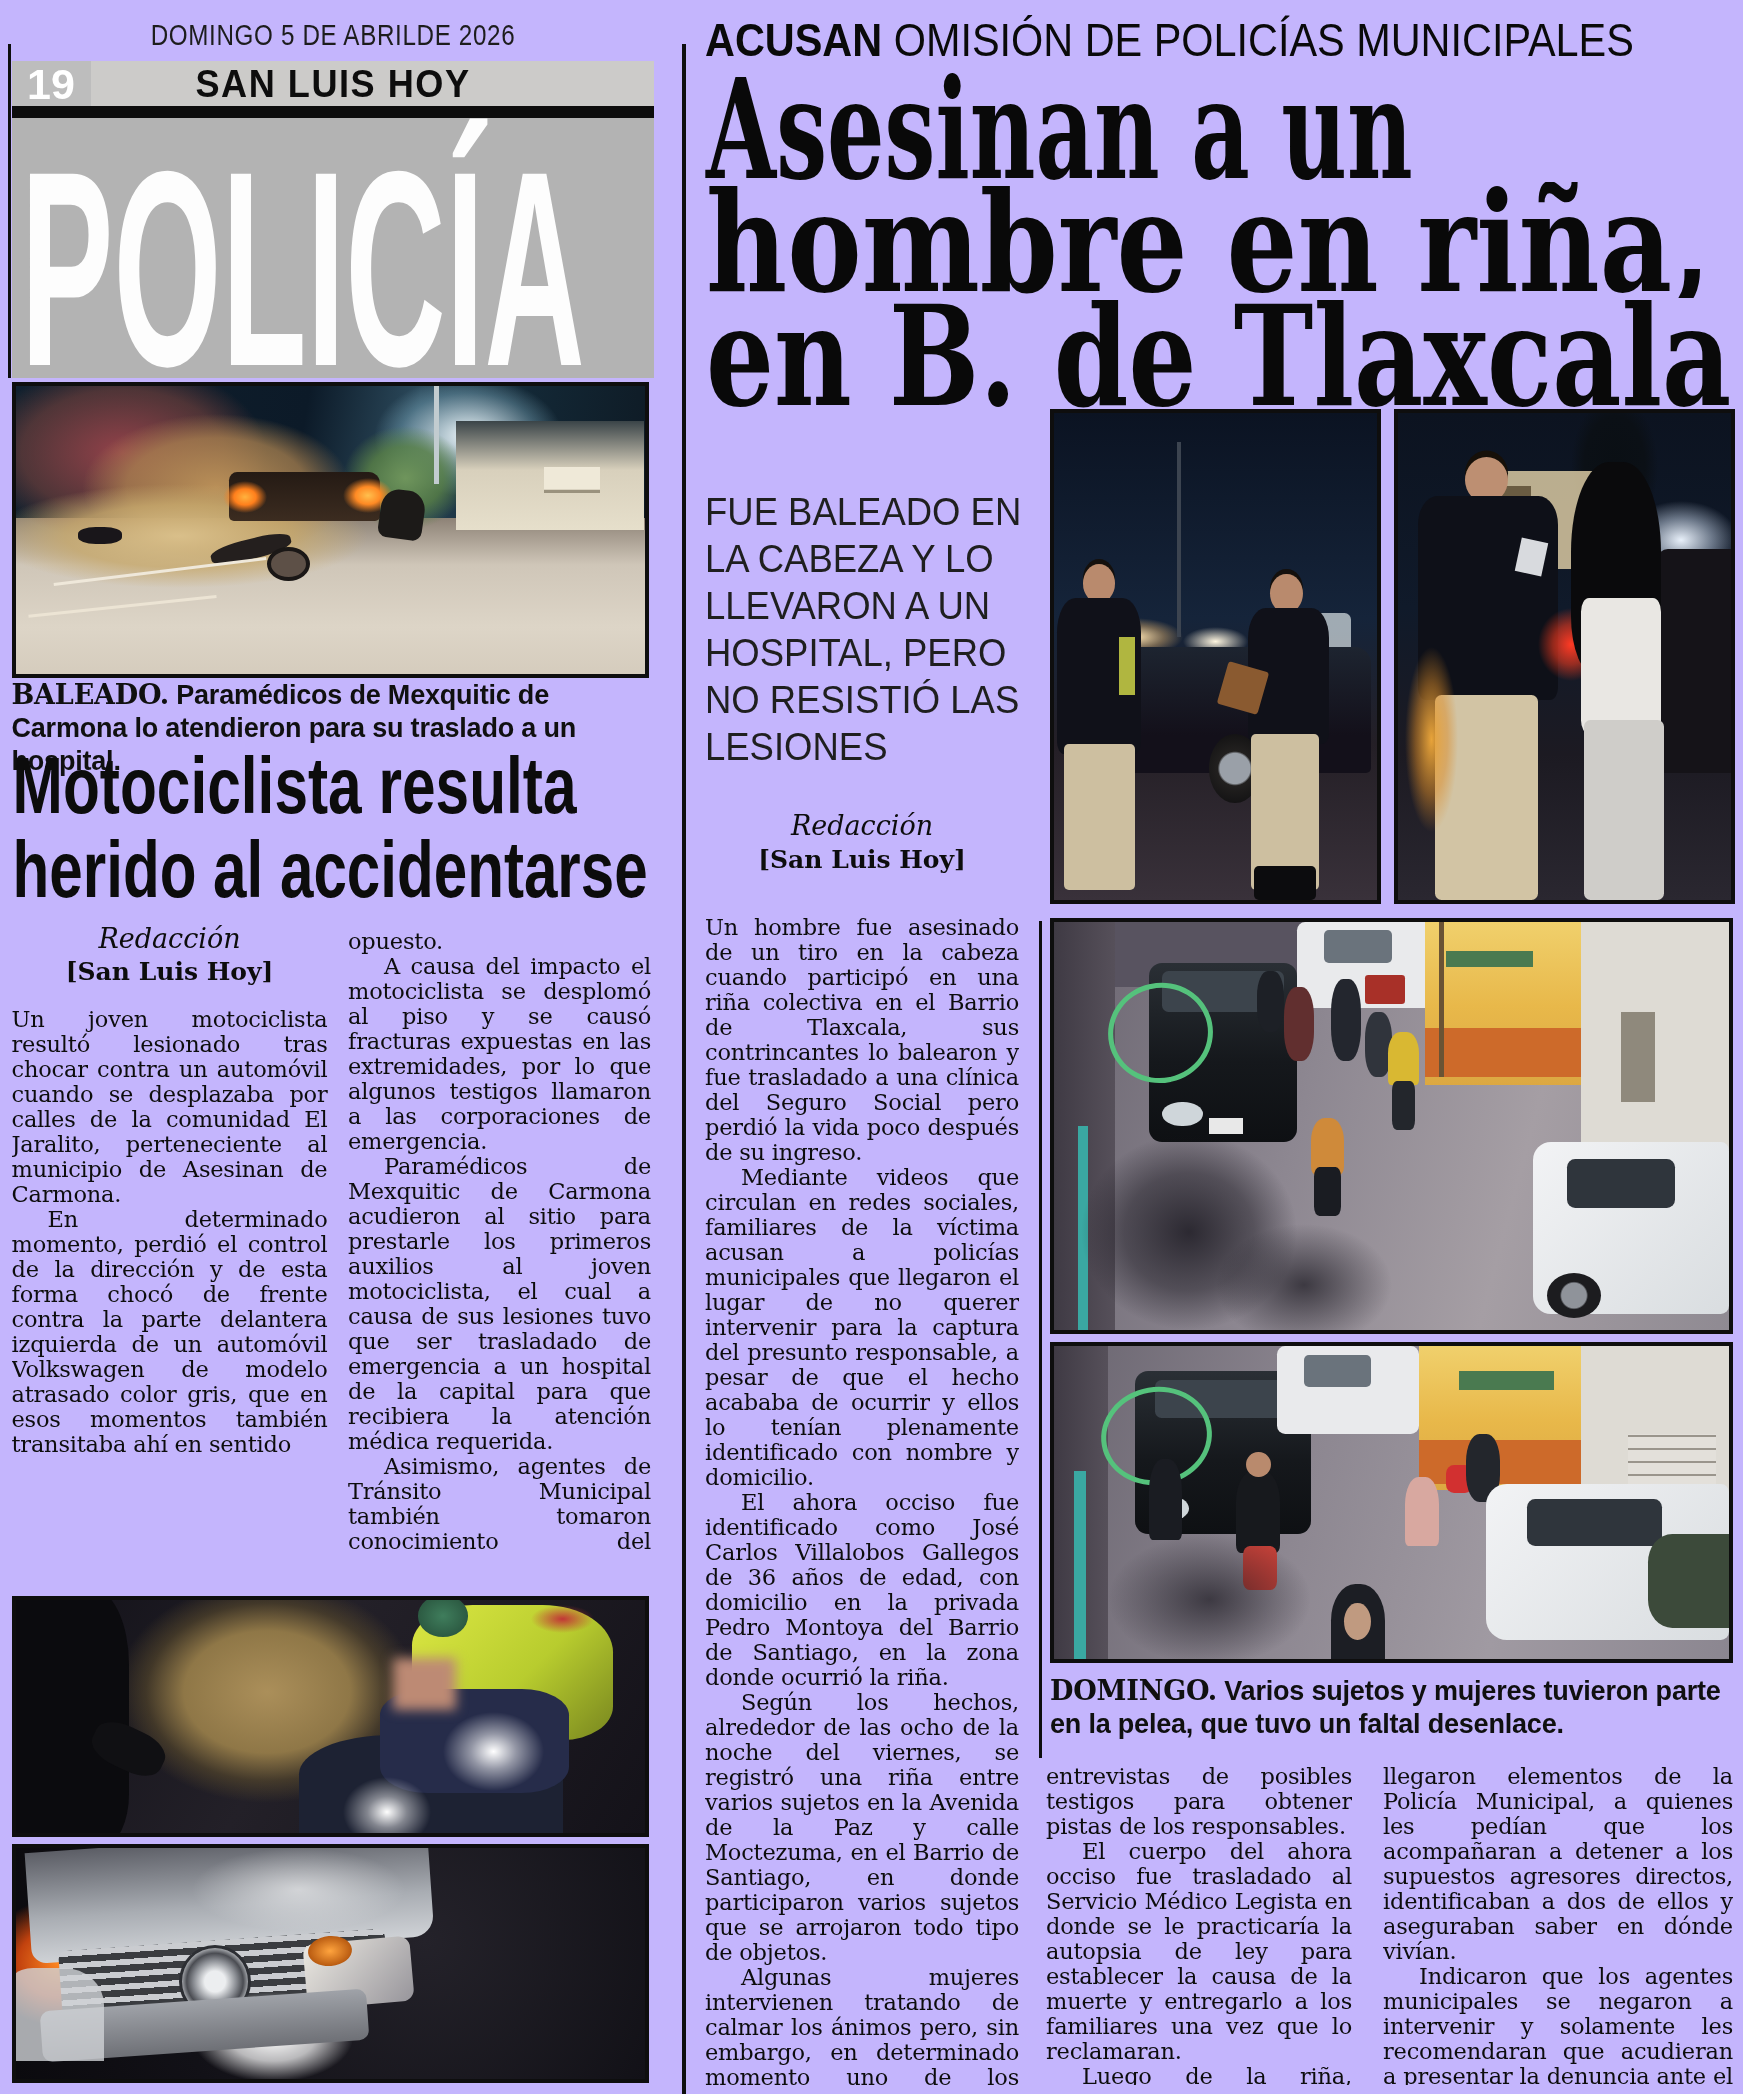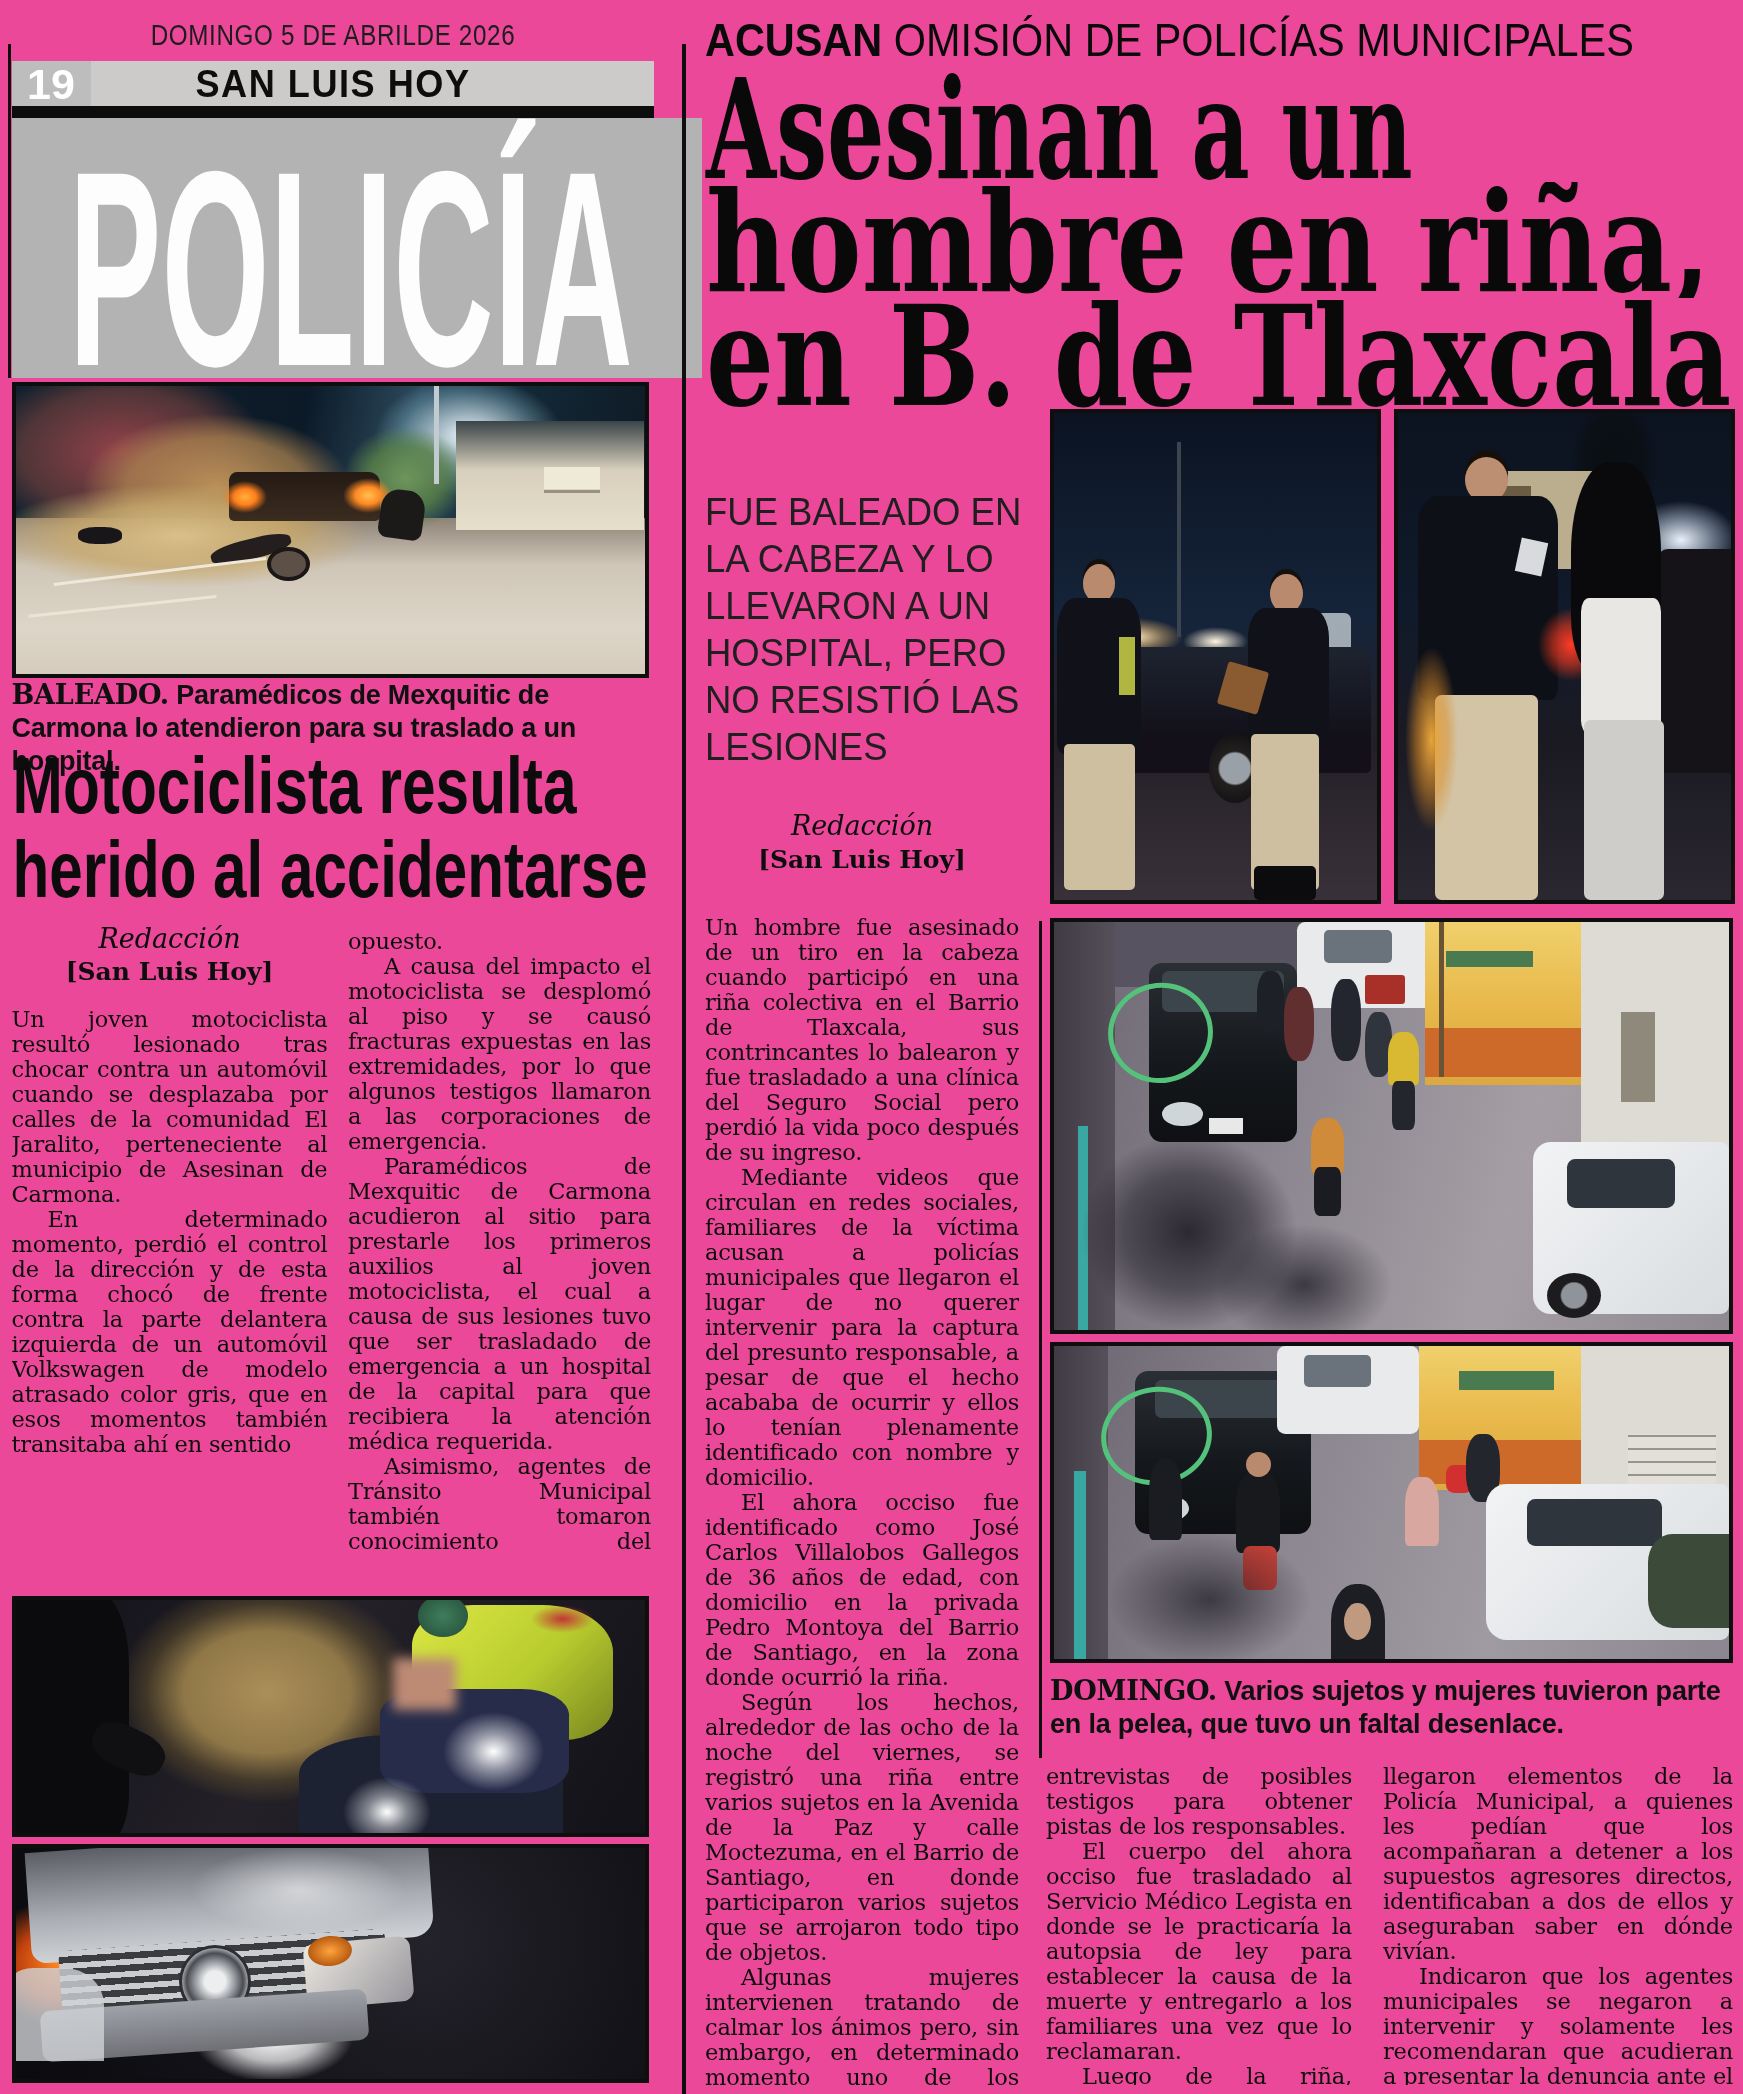--- a/index.html
+++ b/index.html
@@ -1,16 +1,16 @@
 <!DOCTYPE html>
 <html style="font-size:13px"><head>
 <meta charset="utf-8">
 <style>
   html,body{margin:0;padding:0;background:#e9e9e9;}
-  .page{position:relative;width:1743px;height:2095px;background:#ec4899;overflow:hidden;
+  .page{position:relative;width:1743px;height:2095px;background:#c4b5fd;overflow:hidden;
         font-family:"DejaVu Serif",serif;color:#0d0d0d;}
   .ab{position:absolute;}
   .rule{background:#0e0e0e;}
   .date{font-family:"Liberation Sans",sans-serif;font-size:29.5px;color:#1d1d1d;
         letter-spacing:0.8px;transform:scaleX(.82);transform-origin:center;
         text-align:center;white-space:nowrap;width:100%;}
   .bar-gray{background:#cccbc9;}
   .num-badge{background:#bdbdbd;}
   .pagenum{color:#ffffff;font-family:"Liberation Sans",sans-serif;font-weight:bold;
         font-size:43px;line-height:47px;text-align:center;}
@@ -47,21 +47,21 @@
 
   <div class="ab bar-gray" style="left:11.5px;top:61px;width:642px;height:46px;">
     <div class="ab num-badge" style="left:0;top:0;width:79px;height:46px;">
       <div class="pagenum">19</div>
     </div>
     <div class="ab brand" style="left:0;top:0;">SAN LUIS HOY</div>
   </div>
 
   <div class="ab bar-black" style="left:11.5px;top:106px;width:642px;height:11.5px;"></div>
 
-  <div class="ab section-box" style="left:11.5px;top:118px;width:642px;height:260px;padding-left:48px;">
+  <div class="ab section-box" style="left:11.5px;top:118px;width:642px;height:260px;">
     <svg width="642" height="260" viewBox="0 0 784 318">
       <text x="10" y="302" font-family="Liberation Sans, sans-serif" font-weight="bold" font-size="340" fill="#fdfdfd" textLength="690" lengthAdjust="spacingAndGlyphs">POLICÍA</text>
     </svg>
   </div>
 
   <div class="ab rule" style="left:682px;top:44px;width:4.1px;height:2051px;"></div>
   <div class="ab rule" style="left:1039px;top:921px;width:3.3px;height:837px;"></div>
 
   <div class="ab photo" style="left:11.5px;top:382px;width:629px;height:288px;">
     <div class="ab" style="left:0;top:0;width:100%;height:50%;background:linear-gradient(100deg,#10202e,#0c1a28 45%,#2c4a5c 62%,#132836 78%,#0e1a24);"></div>

